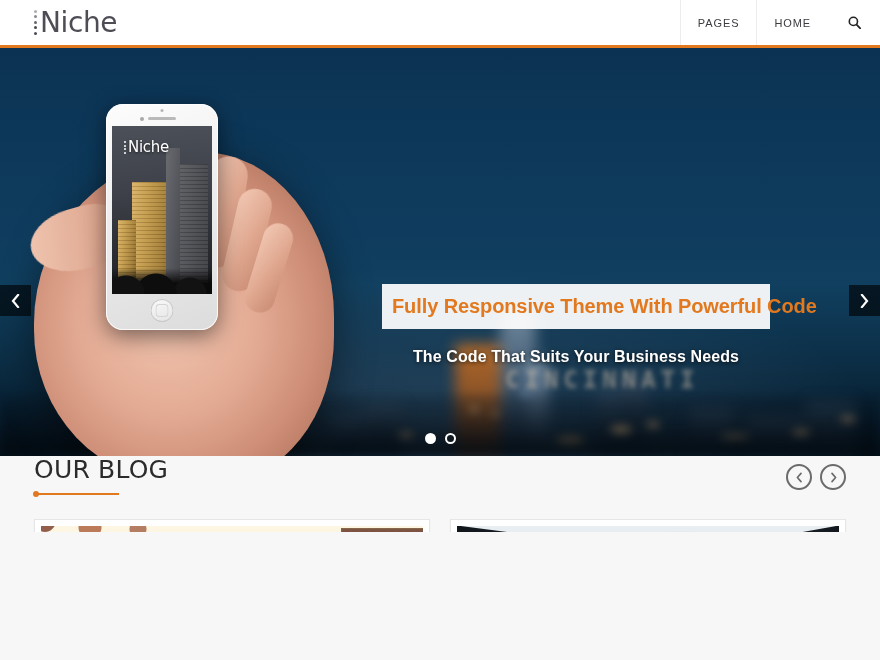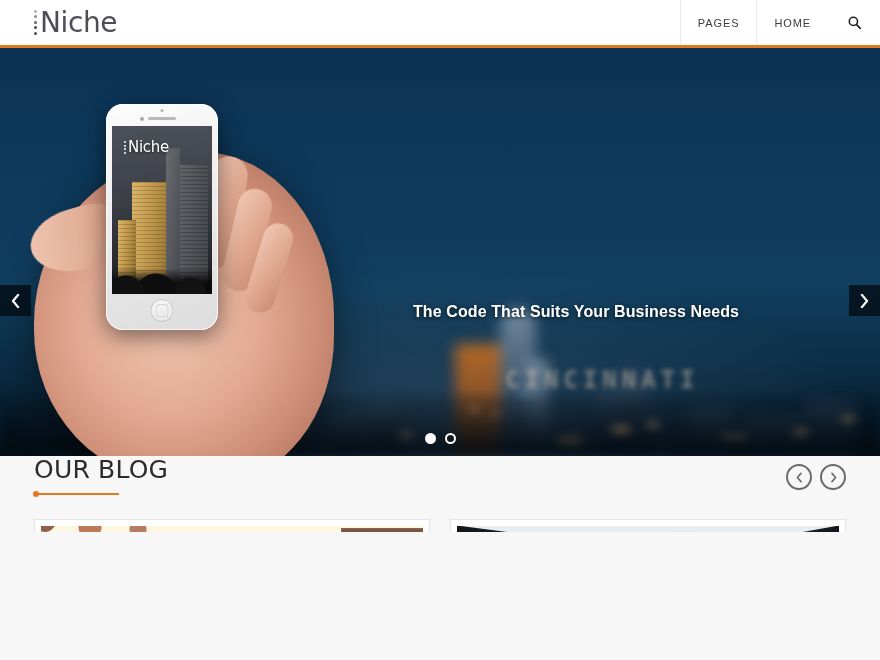--- a/index.html
+++ b/index.html
@@ -587,20 +587,21 @@
               </span>
             <span>Niche</span>
           </div>
         </div>
 
         <div class="phone-home"></div>
       </div>
     </div>
 
     <div class="caption">
+      <div class="caption-title">Fully Responsive Theme With Powerful Code</div>
       <div class="caption-sub">The Code That Suits Your Business Needs</div>
     </div>
 
     <div class="sld-arrow prev">
       <svg width="9" height="14" viewBox="0 0 9 14">
         <polyline points="7,1 2,7 7,13" fill="none" stroke="#fff" stroke-width="2.2" stroke-linecap="square"></polyline>
       </svg>
     </div>
     <div class="sld-arrow next">
       <svg width="9" height="14" viewBox="0 0 9 14">

